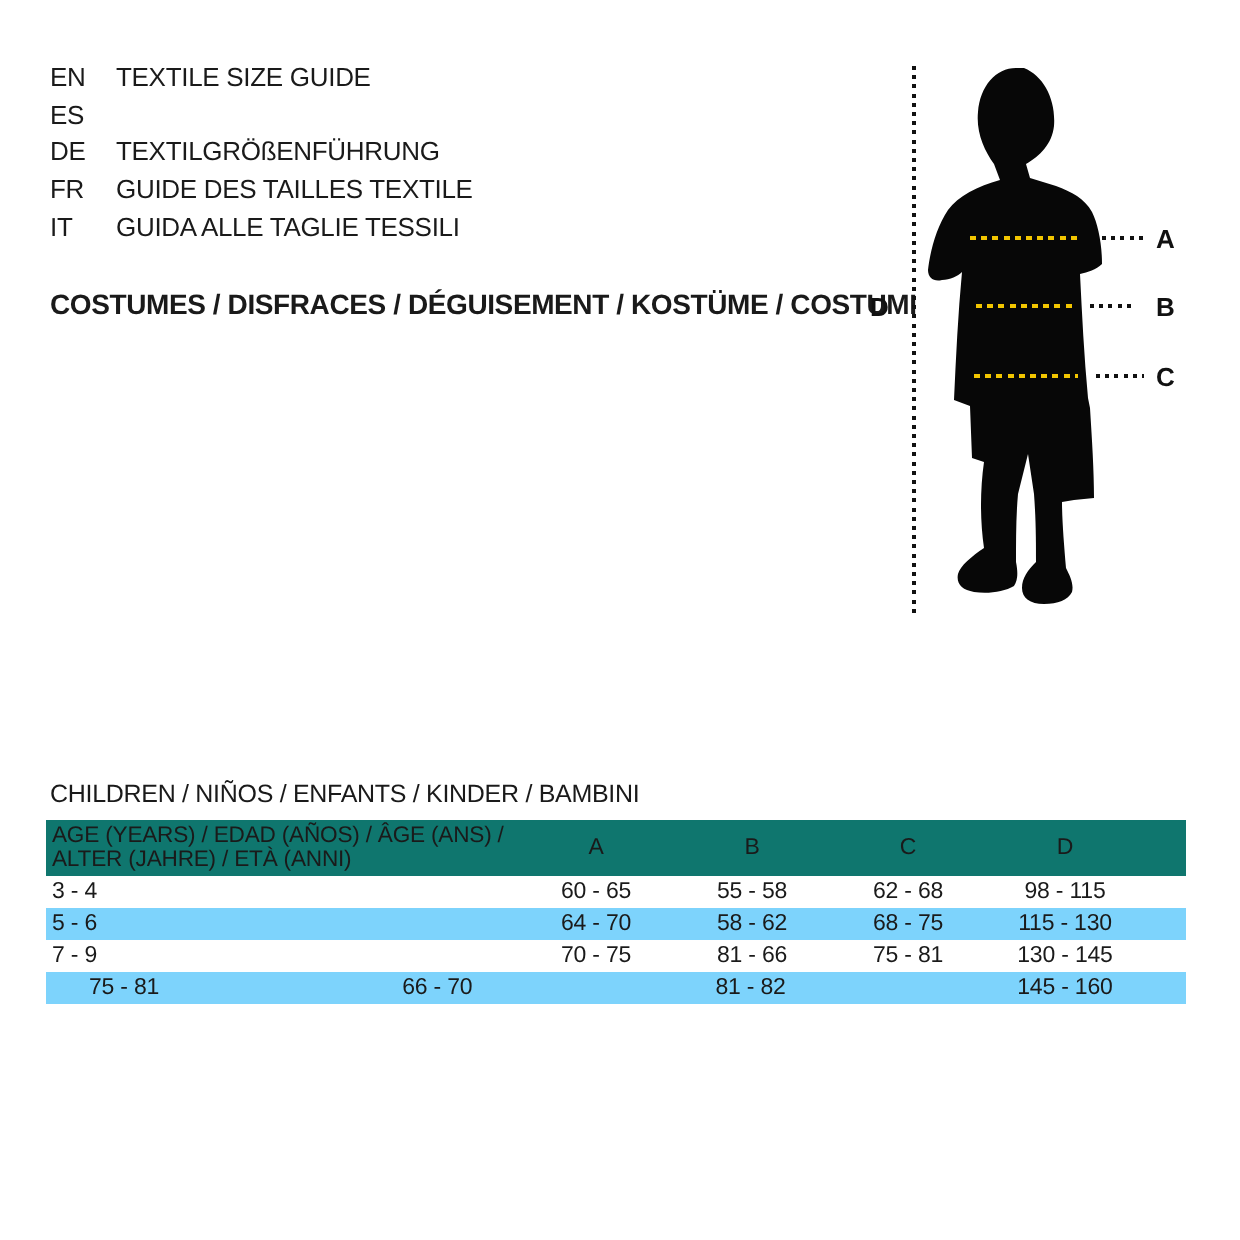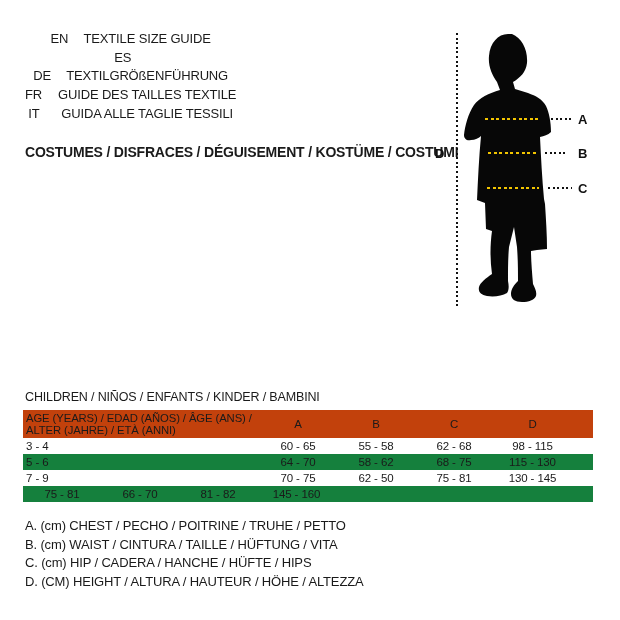--- a/index.html
+++ b/index.html
@@ -5,21 +5,21 @@
   html,body{margin:0;padding:0;background:#fff;}
   .canvas{
     position:relative;width:620px;height:620px;background:#ffffff;
     font-family:"Liberation Sans","DejaVu Sans",sans-serif;
     color:#1a1a1a;overflow:hidden;
     --dash-color:#f2c500;--silhouette-color:#070707;
   }
   .abs{position:absolute;}
   
   .lang-list{left:25px;top:30px;font-size:13px;line-height:18.7px;letter-spacing:-0.15px;}
-  .lang-row{display:flex;justify-content:center;}
+  .lang-row{display:flex;}
   .lang-code{width:33px;flex:0 0 33px;}
   .category-line{left:25px;top:144px;font-size:14px;font-weight:bold;letter-spacing:-0.2px;}
   
   .fig-svg{left:0;top:0;width:620px;height:620px;pointer-events:none;}
   .sil{fill:var(--silhouette-color);}
   .vdots{
     left:456px;top:33px;width:2px;height:274px;
     background:repeating-linear-gradient(180deg,#111 0 2px,transparent 2px 4.6px);
   }
   .ydash{height:2px;background:repeating-linear-gradient(90deg,var(--dash-color) 0 3px,transparent 3px 5.6px);z-index:3;}
@@ -31,23 +31,23 @@
   .kdots-b{left:545px;top:152px;width:22px;}
   .kdots-c{left:548px;top:187px;width:24px;}
   .measure-label{font-size:13px;font-weight:bold;color:#111;}
   .lab-a{left:578px;top:112px;}
   .lab-b{left:578px;top:146px;}
   .lab-c{left:578px;top:181px;}
   .lab-d{left:435px;top:146px;}
   
   .section-title{left:25px;top:390px;font-size:12.5px;letter-spacing:-0.15px;}
   .size-table{left:23px;top:410px;width:570px;font-size:11.5px;letter-spacing:-0.1px;}
-  .t-header{display:flex;background:#c2410c;height:28px;align-items:center;}
+  .t-header{display:flex;background:#0f766e;height:28px;align-items:center;}
   .t-row{display:flex;height:16px;align-items:center;}
-  .t-row.striped{background:#15803d;}
+  .t-row.striped{background:#7dd3fc;justify-content:space-between;}
   .c-age{flex:0 0 236px;padding-left:3px;box-sizing:border-box;}
   .t-header .c-age{font-size:11.3px;line-height:12px;}
   .c-a,.c-b,.c-c{flex:0 0 78px;text-align:center;}
   .c-d{flex:0 0 100px;text-align:center;padding-right:21px;box-sizing:border-box;}
   
   .legend{left:25px;top:517px;font-size:13px;line-height:18.7px;letter-spacing:-0.15px;}
 </style>
 </head>
 <body>
 
@@ -155,32 +155,26 @@
     <div class="t-row striped">
       <div class="c-age">5 - 6</div>
       <div class="c-a">64 - 70</div>
       <div class="c-b">58 - 62</div>
       <div class="c-c">68 - 75</div>
       <div class="c-d">115 - 130</div>
     </div>
     <div class="t-row">
       <div class="c-age">7 - 9</div>
       <div class="c-a">70 - 75</div>
-      <div class="c-b">62 - 50</div>
+      <div class="c-b">81 - 66</div>
       <div class="c-c">75 - 81</div>
       <div class="c-d">130 - 145</div>
     </div>
     <div class="t-row striped">
       <div class="c-a">75 - 81</div>
       <div class="c-b">66 - 70</div>
       <div class="c-c">81 - 82</div>
       <div class="c-d">145 - 160</div>
     </div>
   </div>
 
-  <div class="abs legend">
-    <div>A. (cm) CHEST / PECHO / POITRINE / TRUHE / PETTO</div>
-    <div>B. (cm) WAIST / CINTURA / TAILLE / HÜFTUNG / VITA</div>
-    <div>C. (cm) HIP / CADERA / HANCHE / HÜFTE / HIPS</div>
-    <div>D. (CM) HEIGHT / ALTURA / HAUTEUR / HÖHE / ALTEZZA</div>
-  </div>
 
 </div>
 
 </body></html>

